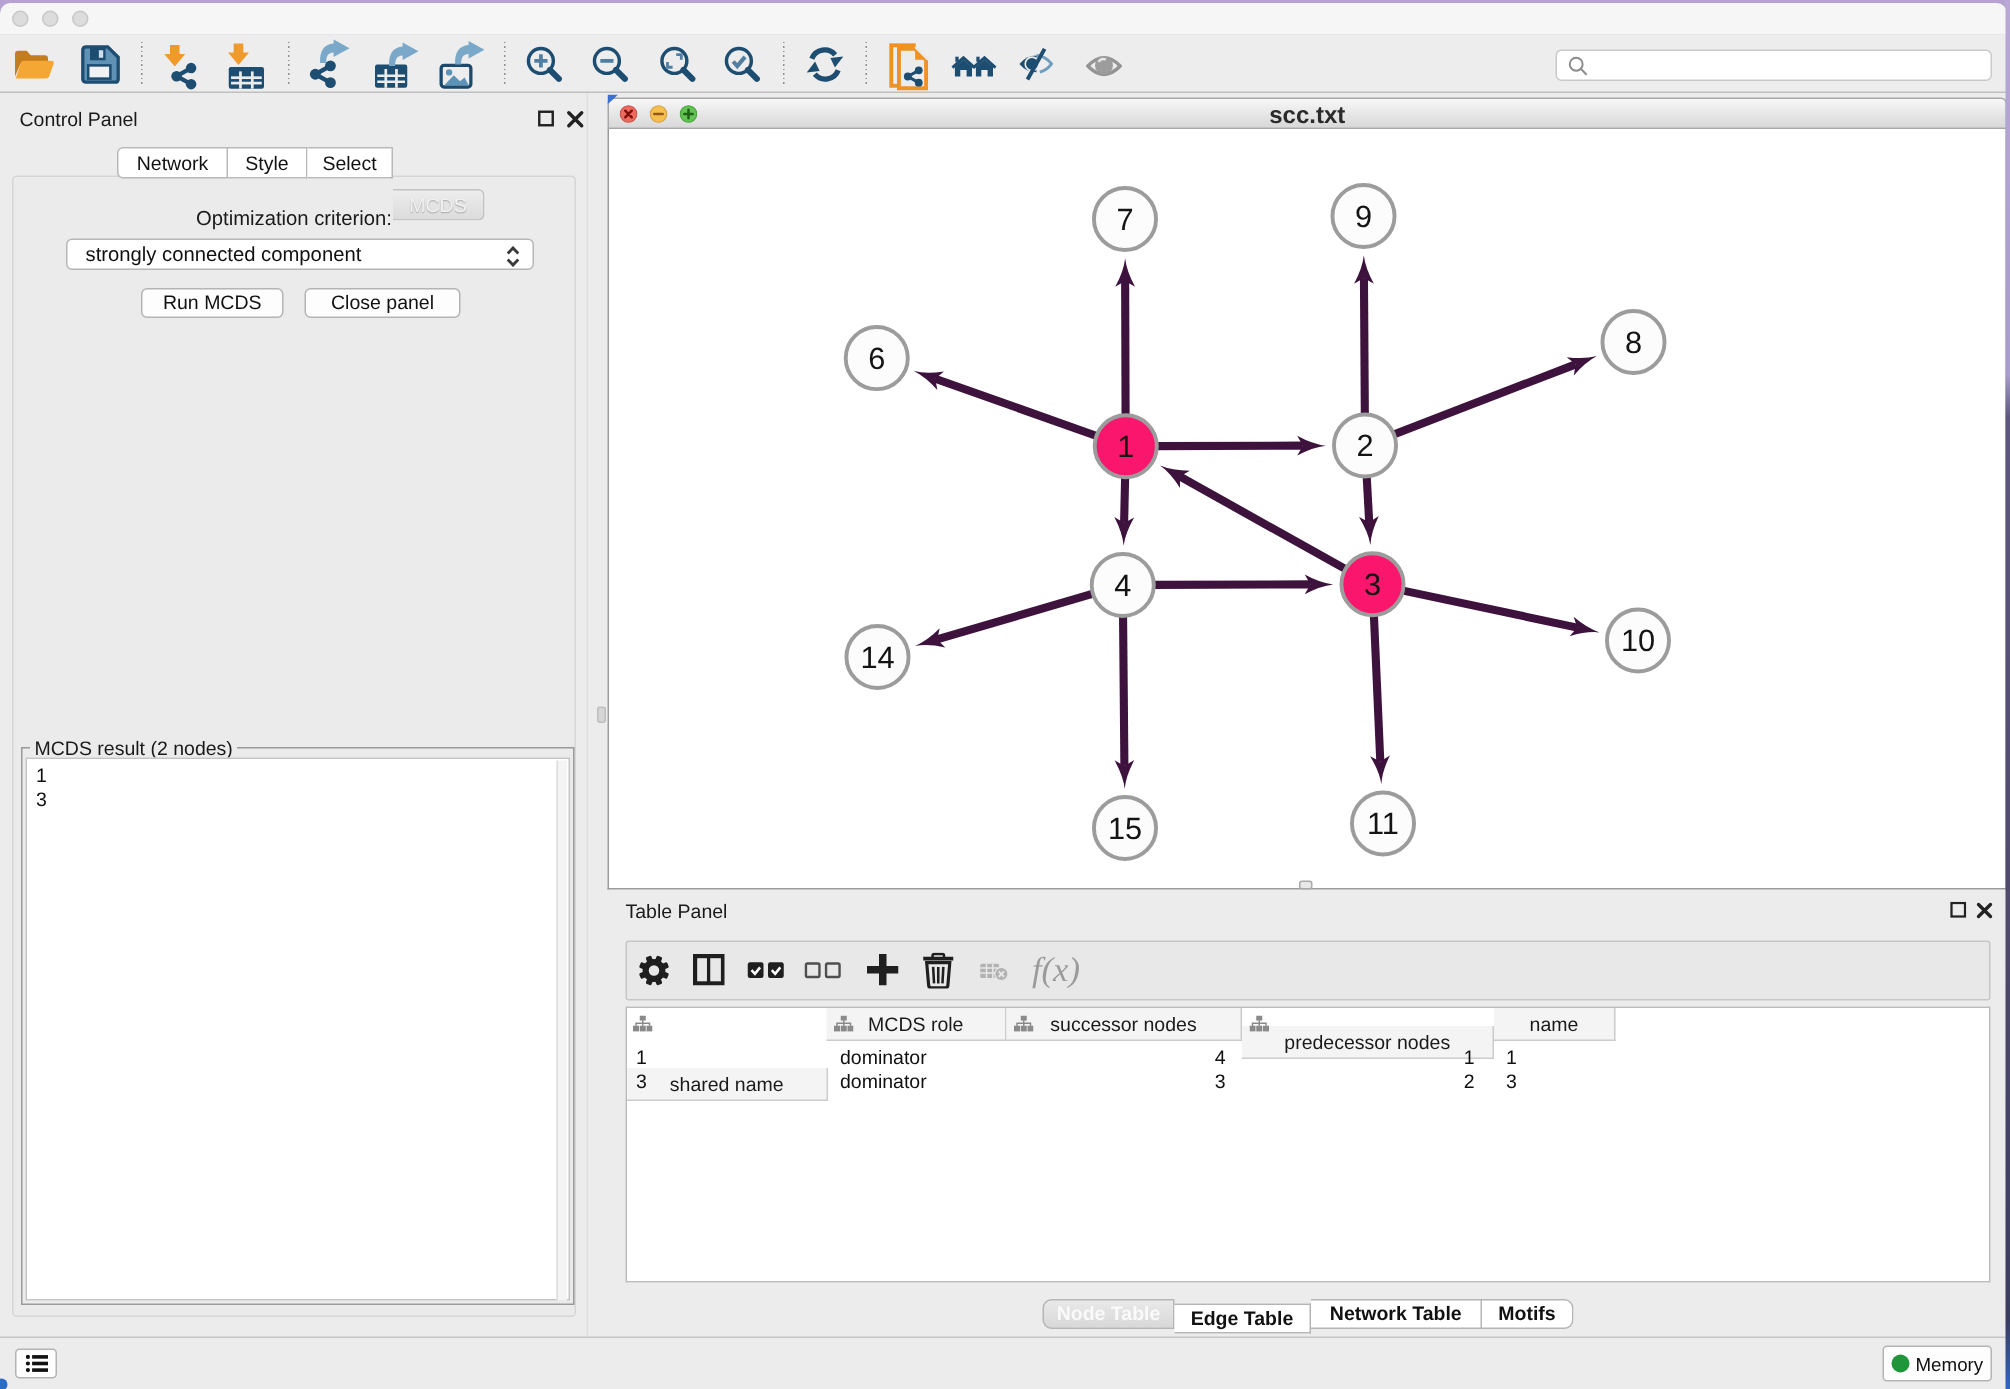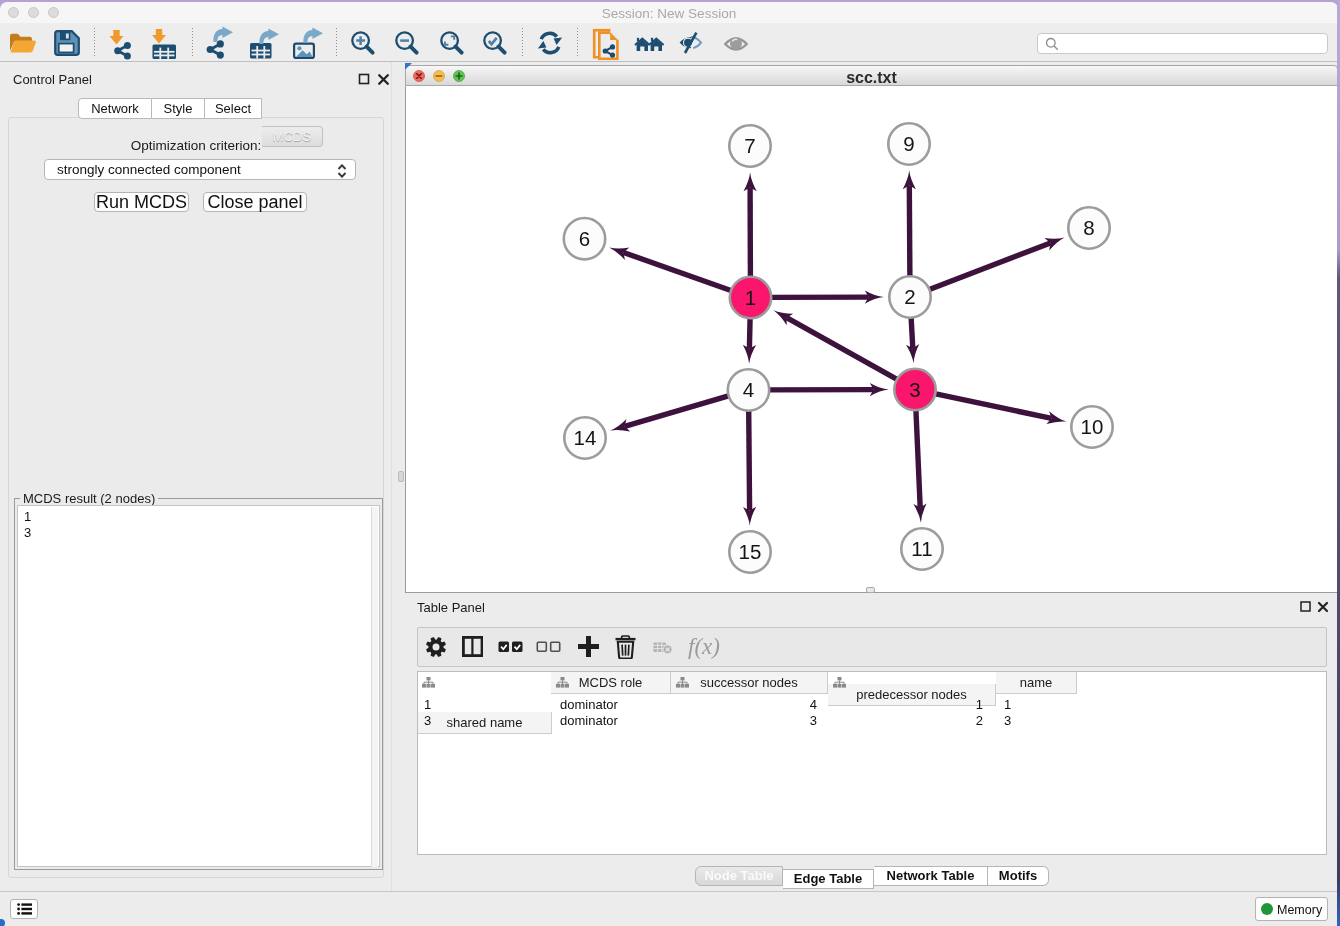--- a/index.html
+++ b/index.html
@@ -4,33 +4,32 @@
 html,body{width:1340px;height:926px;overflow:hidden}
 body{position:relative;font-family:"Liberation Sans",sans-serif;background:#b5a2d2}
 .abs{position:absolute}
 #base{position:absolute;left:0;top:23px;width:1340px;height:903px;background:#ececec}
 #titlebar{position:absolute;left:0;top:2px;width:1338px;height:21px;background:#f6f6f6;border-radius:7px 7px 0 0}
 .tl{position:absolute;top:5px;width:11px;height:11px;border-radius:50%;background:#dcdcdc;border:1px solid #c8c8c8}
 #toolbar{position:absolute;left:0;top:23px;width:1338px;height:39px;background:#ededed;border-bottom:1px solid #c0c0c0}
 .sep{position:absolute;top:28px;width:1px;height:30px;background-image:repeating-linear-gradient(#909090 0 1px,transparent 1px 3px)}
 #search{position:absolute;left:1037px;top:33px;width:291px;height:21px;background:#fff;border:1px solid #c9c9c9;border-radius:4px}
 .tab{position:absolute;height:21px;font-size:13px;color:#111;background:#fff;border:1px solid #b9b9b9;text-align:center;line-height:19px}
-.btn{position:absolute;background:#fdfdfd;border:1px solid #b4b4b4;border-radius:4px;font-size:18px;color:#111;text-align:center}
+.btn{position:absolute;background:#fdfdfd;border:1px solid #b4b4b4;border-radius:4px;font-size:13px;color:#111;text-align:center}
 .hcell{position:absolute;height:22px;background:#f4f4f4;border-right:1px solid #cccccc;border-bottom:1px solid #cccccc;font-size:13px;color:#1a1a1a}
 .cell{position:absolute;font-size:13px;color:#111;white-space:nowrap}
 .btab{position:absolute;height:20px;font-size:13px;font-weight:bold;color:#111;background:#fff;border:1px solid #b5b5b5;text-align:center;line-height:18px}
 #rightstrip{position:absolute;right:0;top:0;width:3px;height:926px;background:linear-gradient(#b9a8d6 0%,#a79ccd 27%,#5e5880 30%,#504a6e 65%,#3a3c60 95%,#2f66c0 100%)}
 </style></head><body>
 <div id="base"></div>
 <div class="abs" style="left:391px;top:62px;width:1px;height:829px;background:#e0e0e0"></div>
 <div id="titlebar">
 <div class="tl" style="left:8px"></div>
 <div class="tl" style="left:28px"></div>
 <div class="tl" style="left:48px"></div>
-<div style="position:absolute;top:4px;width:100%;text-align:center;font-size:13.5px;color:#a9a9a9">Session: New Session</div>
 </div>
 <div id="toolbar"></div>
 <svg class="abs" style="left:8px;top:29px" width="30" height="28" viewBox="0 0 30 28">
     <path d="M2,22 V7 q0,-2.2 2.2,-2.2 h5.6 l2.6,3 h9.4 q2.2,0 2.2,2.2 v2 h-16.2 q-1.7,0 -2.2,1.7 Z" fill="#c47d1c"></path>
     <path d="M2.5,23.4 L5.9,12.9 q0.45,-1.4 1.9,-1.4 h18.3 q2.3,0 1.65,2.15 L24.8,21.8 q-0.5,1.6 -2.15,1.6 Z" fill="#f5a733"></path>
   </svg>
 <svg class="abs" style="left:53px;top:29px" width="28" height="28" viewBox="0 0 28 28">
     <path d="M2.2,4.4 q0,-2.2 2.2,-2.2 h14.4 l7,7 v14.4 q0,2.2 -2.2,2.2 h-19.2 q-2.2,0 -2.2,-2.2 Z" fill="#5f92b5" stroke="#1d4d71" stroke-width="2.2"></path>
     <rect x="7" y="3" width="10.4" height="8.2" fill="#1d4d71"></rect>
     <rect x="12.9" y="4.5" width="2.9" height="5" fill="#cfe0ec"></rect>

